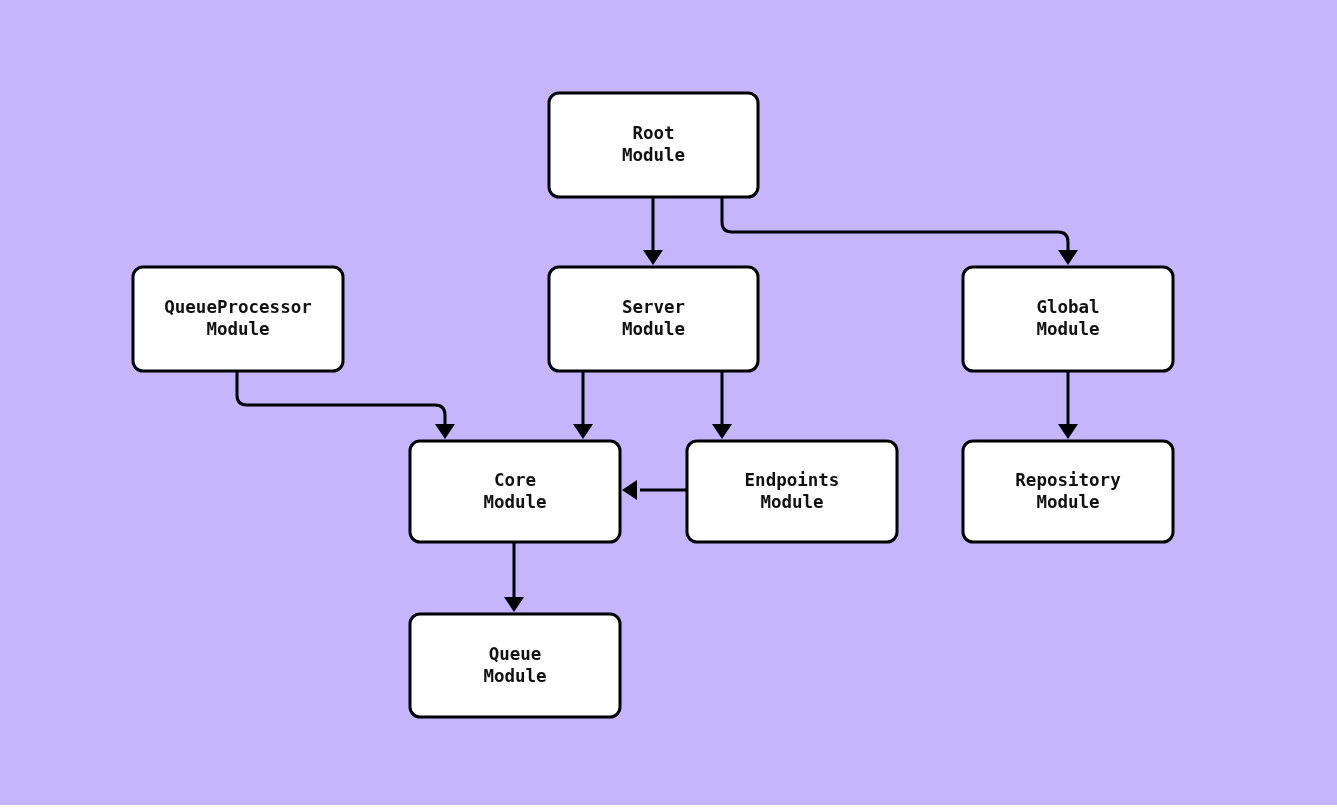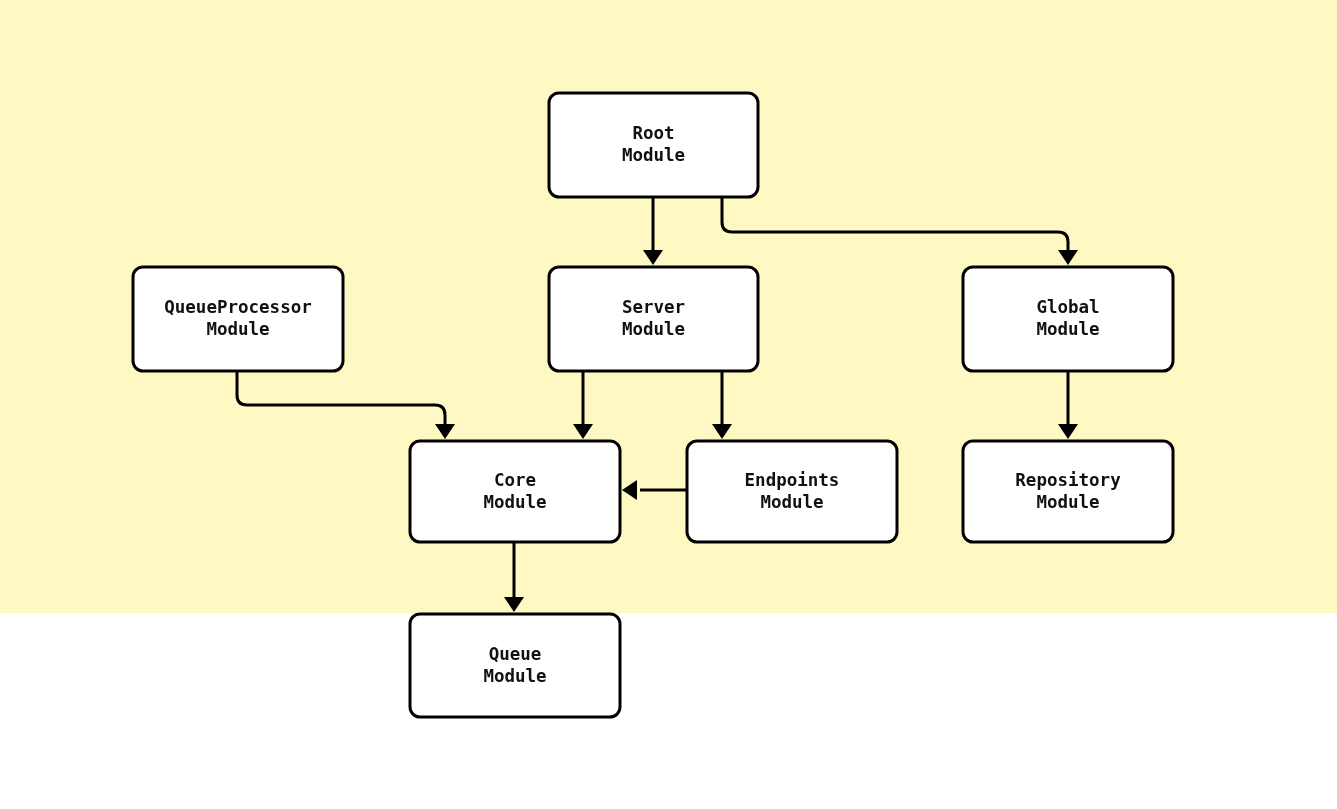--- a/index.html
+++ b/index.html
@@ -9,22 +9,22 @@
   }
   body {
     width: 1337px;
     height: 809px;
     overflow: hidden;
     font-family: "DejaVu Sans Mono", "Liberation Mono", monospace;
   }
   #diagram-root {
     position: relative;
     width: 1337px;
-    height: 613px;
-    background: #fef9c3;
+    height: 805px;
+    background: #c4b5fd;
   }
   svg#diagram-svg {
     position: absolute;
     top: 0;
     left: 0;
     width: 1337px;
     height: 809px;
     display: block;
   }
   .node-rect {

